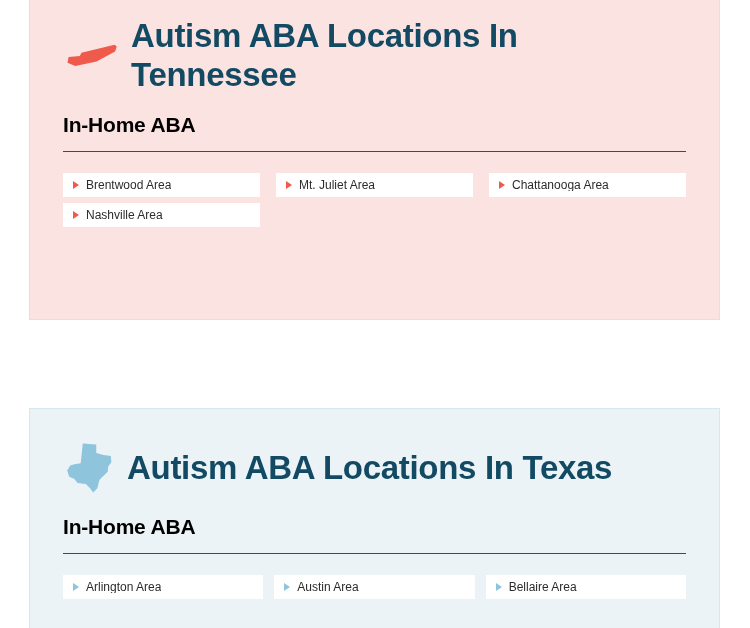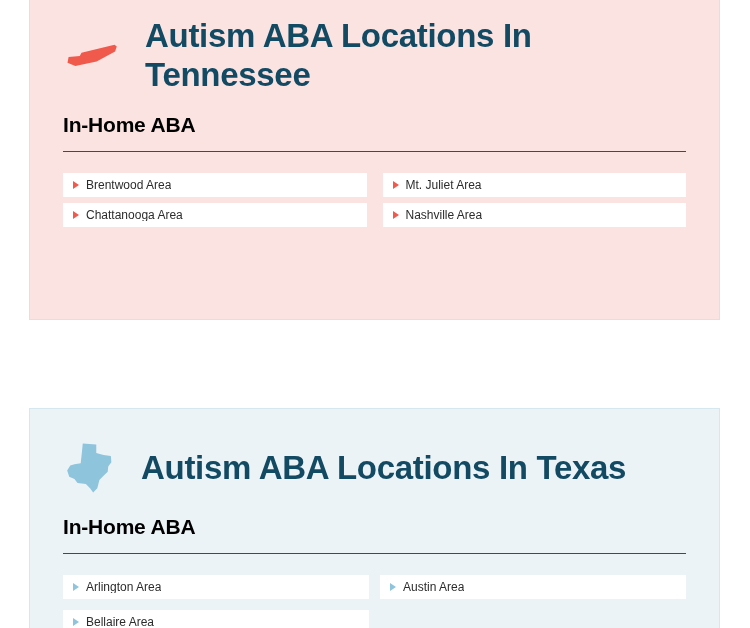--- a/index.html
+++ b/index.html
@@ -43,21 +43,21 @@
     top: 408px;
     height: 260px;
     background: #ecf3f7;
     border: 1px solid #d6e7f0;
   }
 
   
   .panel-header {
     display: flex;
     align-items: center;
-    gap: 26px;
+    gap: 12px;
     margin: 0 0 6px 0;
   }
 
   .state-icon {
     flex: 0 0 auto;
     display: block;
   }
 
   .state-icon.tn { width: 56px; height: 56px; }
   .state-icon.tx { width: 52px; height: 58px; }
@@ -89,21 +89,21 @@
     height: 1px;
     background: #3c4a5a;
     border: 0;
     width: 100%;
   }
 
   
   .location-grid {
     margin-top: 21px;
     display: grid;
-    grid-template-columns: 1fr 1fr;
+    grid-template-columns: 1fr 1fr 1fr;
     column-gap: 16px;
     row-gap: 6px;
   }
 
   .location-item {
     background: #ffffff;
     box-sizing: border-box;
     height: 24px;
     display: flex;
     align-items: center;

